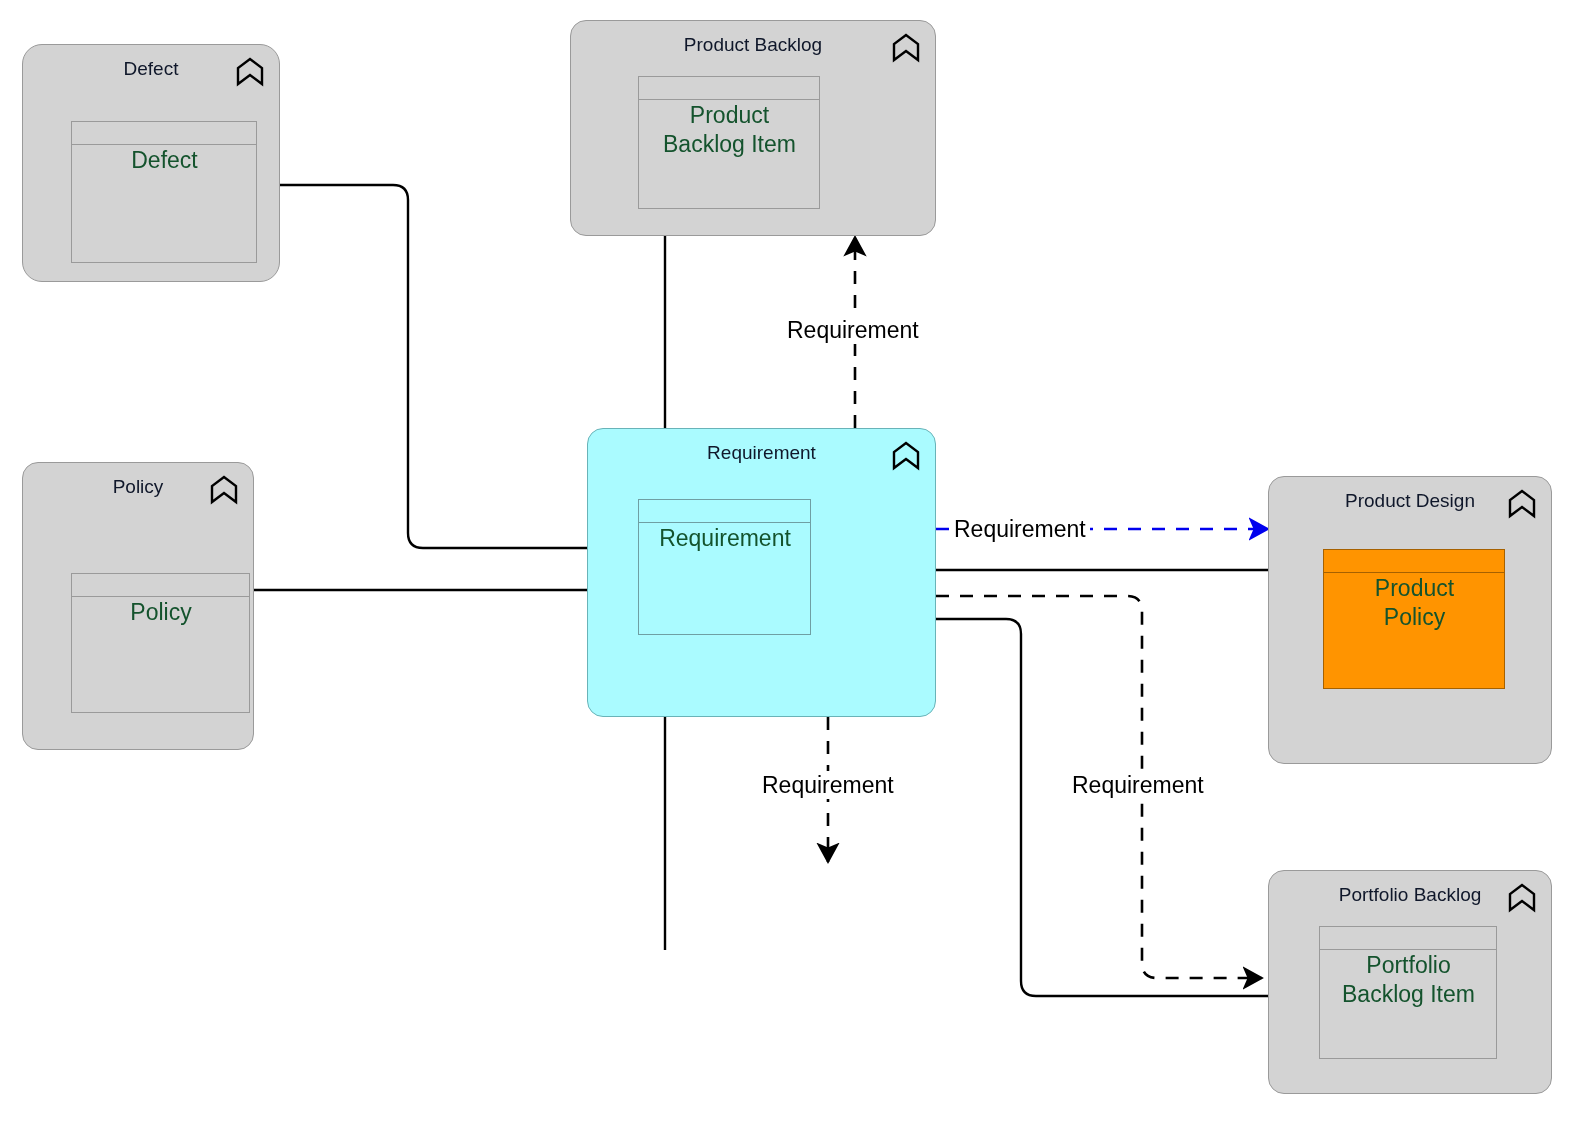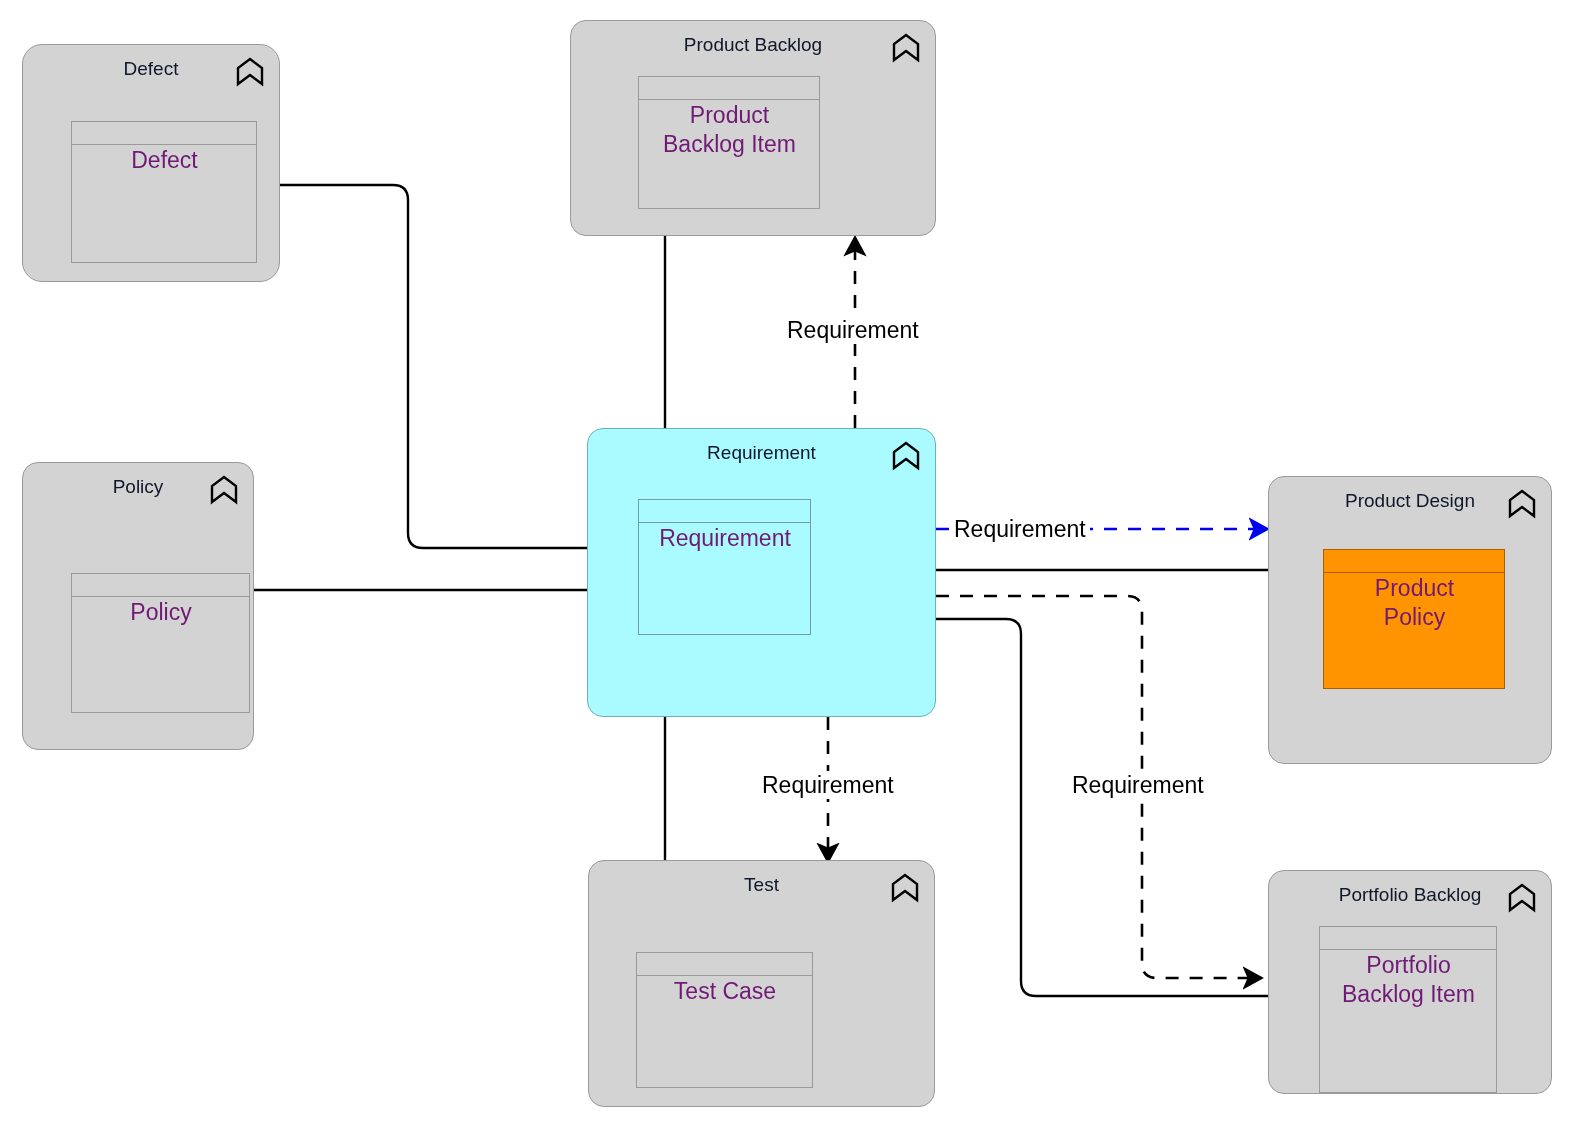--- a/index.html
+++ b/index.html
@@ -69,21 +69,21 @@
     border-bottom: 1.6px solid #9a9a9a;
   }
   .inner-box .inner-label {
     position: absolute;
     left: 1px;
     right: 0;
     top: 24px;
     text-align: center;
     font-size: 23px;
     line-height: 29px;
-    color: #701a75;
+    color: #14532d;
   }
   .inner-box.orange {
     background: #ff9400;
     border-color: #a66100;
   }
   .inner-box.orange .strip {
     border-bottom-color: #a66100;
   }
   .edge-label {
     position: absolute;
@@ -195,41 +195,29 @@
         <path d="M 3 27 L 3 11 L 15 2 L 27 11 L 27 27 L 15 18 Z" fill="none" stroke="#000000" stroke-width="2.4" stroke-linejoin="miter"></path>
       </svg>
     </span>
     <div class="inner-box orange" style="left:54px; top:72px; width:182px; height:140px;">
       <div class="strip"></div>
       <div class="inner-label">Product</div>
       <div class="inner-label" style="top:53px;">Policy</div>
     </div>
   </div>
 
-  <div class="node" style="left:588px; top:860px; width:347px; height:247px;">
-    <div class="node-title">Test</div>
-    <span class="pkg-icon">
-      <svg viewBox="0 0 30 30" width="30" height="30" xmlns="http://www.w3.org/2000/svg">
-        <path d="M 3 27 L 3 11 L 15 2 L 27 11 L 27 27 L 15 18 Z" fill="none" stroke="#000000" stroke-width="2.4" stroke-linejoin="miter"></path>
-      </svg>
-    </span>
-    <div class="inner-box" style="left:47px; top:91px; width:177px; height:136px;">
-      <div class="strip"></div>
-      <div class="inner-label">Test Case</div>
-    </div>
-  </div>
 
   <div class="node" style="left:1268px; top:870px; width:284px; height:224px;">
     <div class="node-title">Portfolio Backlog</div>
     <span class="pkg-icon">
       <svg viewBox="0 0 30 30" width="30" height="30" xmlns="http://www.w3.org/2000/svg">
         <path d="M 3 27 L 3 11 L 15 2 L 27 11 L 27 27 L 15 18 Z" fill="none" stroke="#000000" stroke-width="2.4" stroke-linejoin="miter"></path>
       </svg>
     </span>
-    <div class="inner-box" style="left:50px; top:55px; width:178px; height:167px;">
+    <div class="inner-box" style="left:50px; top:55px; width:178px; height:133px;">
       <div class="strip"></div>
       <div class="inner-label">Portfolio</div>
       <div class="inner-label" style="top:53px;">Backlog Item</div>
     </div>
   </div>
 
   <div class="edge-label" style="left:783px; top:316px;">Requirement</div>
 
   <div class="edge-label blue-lbl" style="left:950px; top:515px;">Requirement</div>
 

